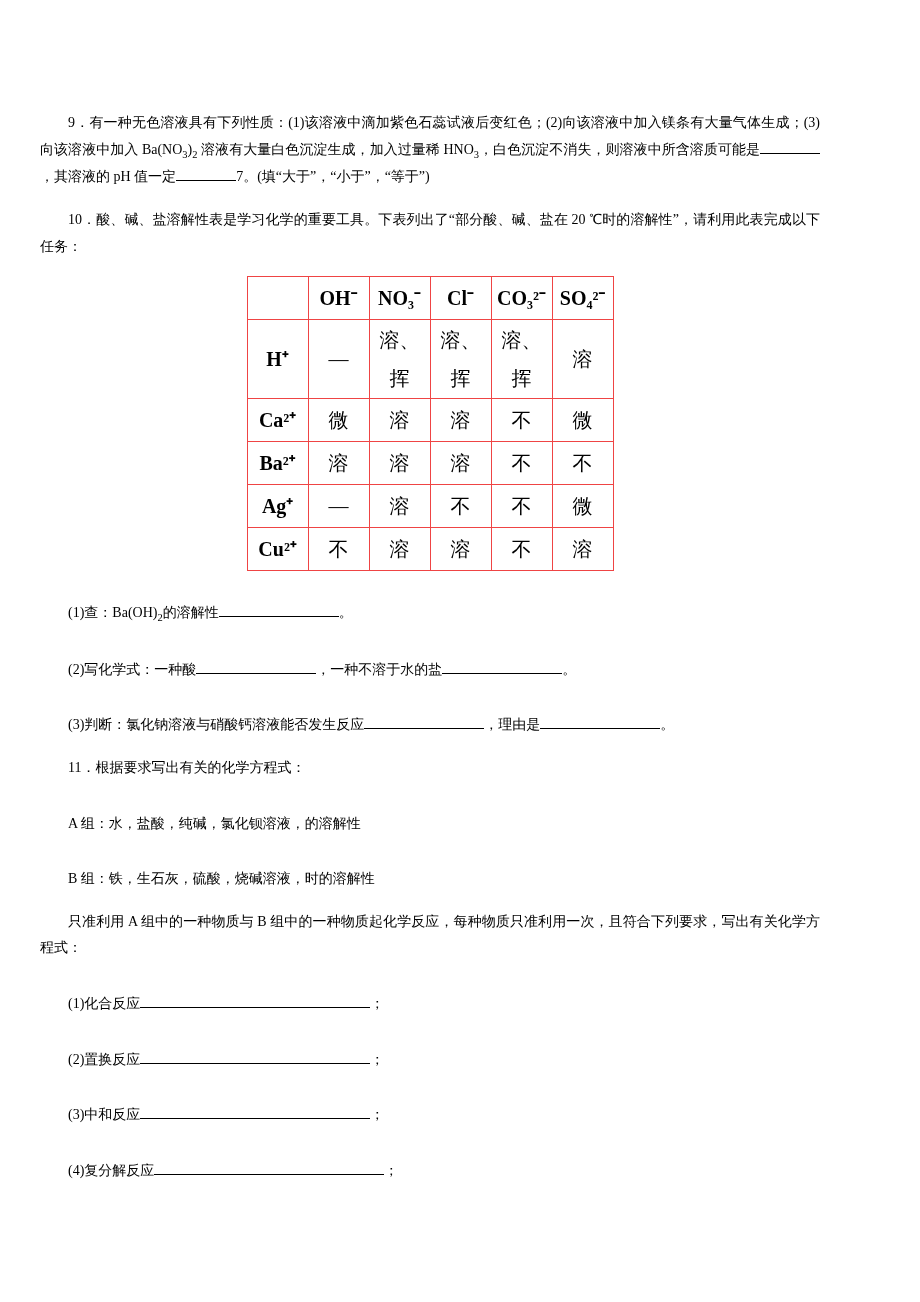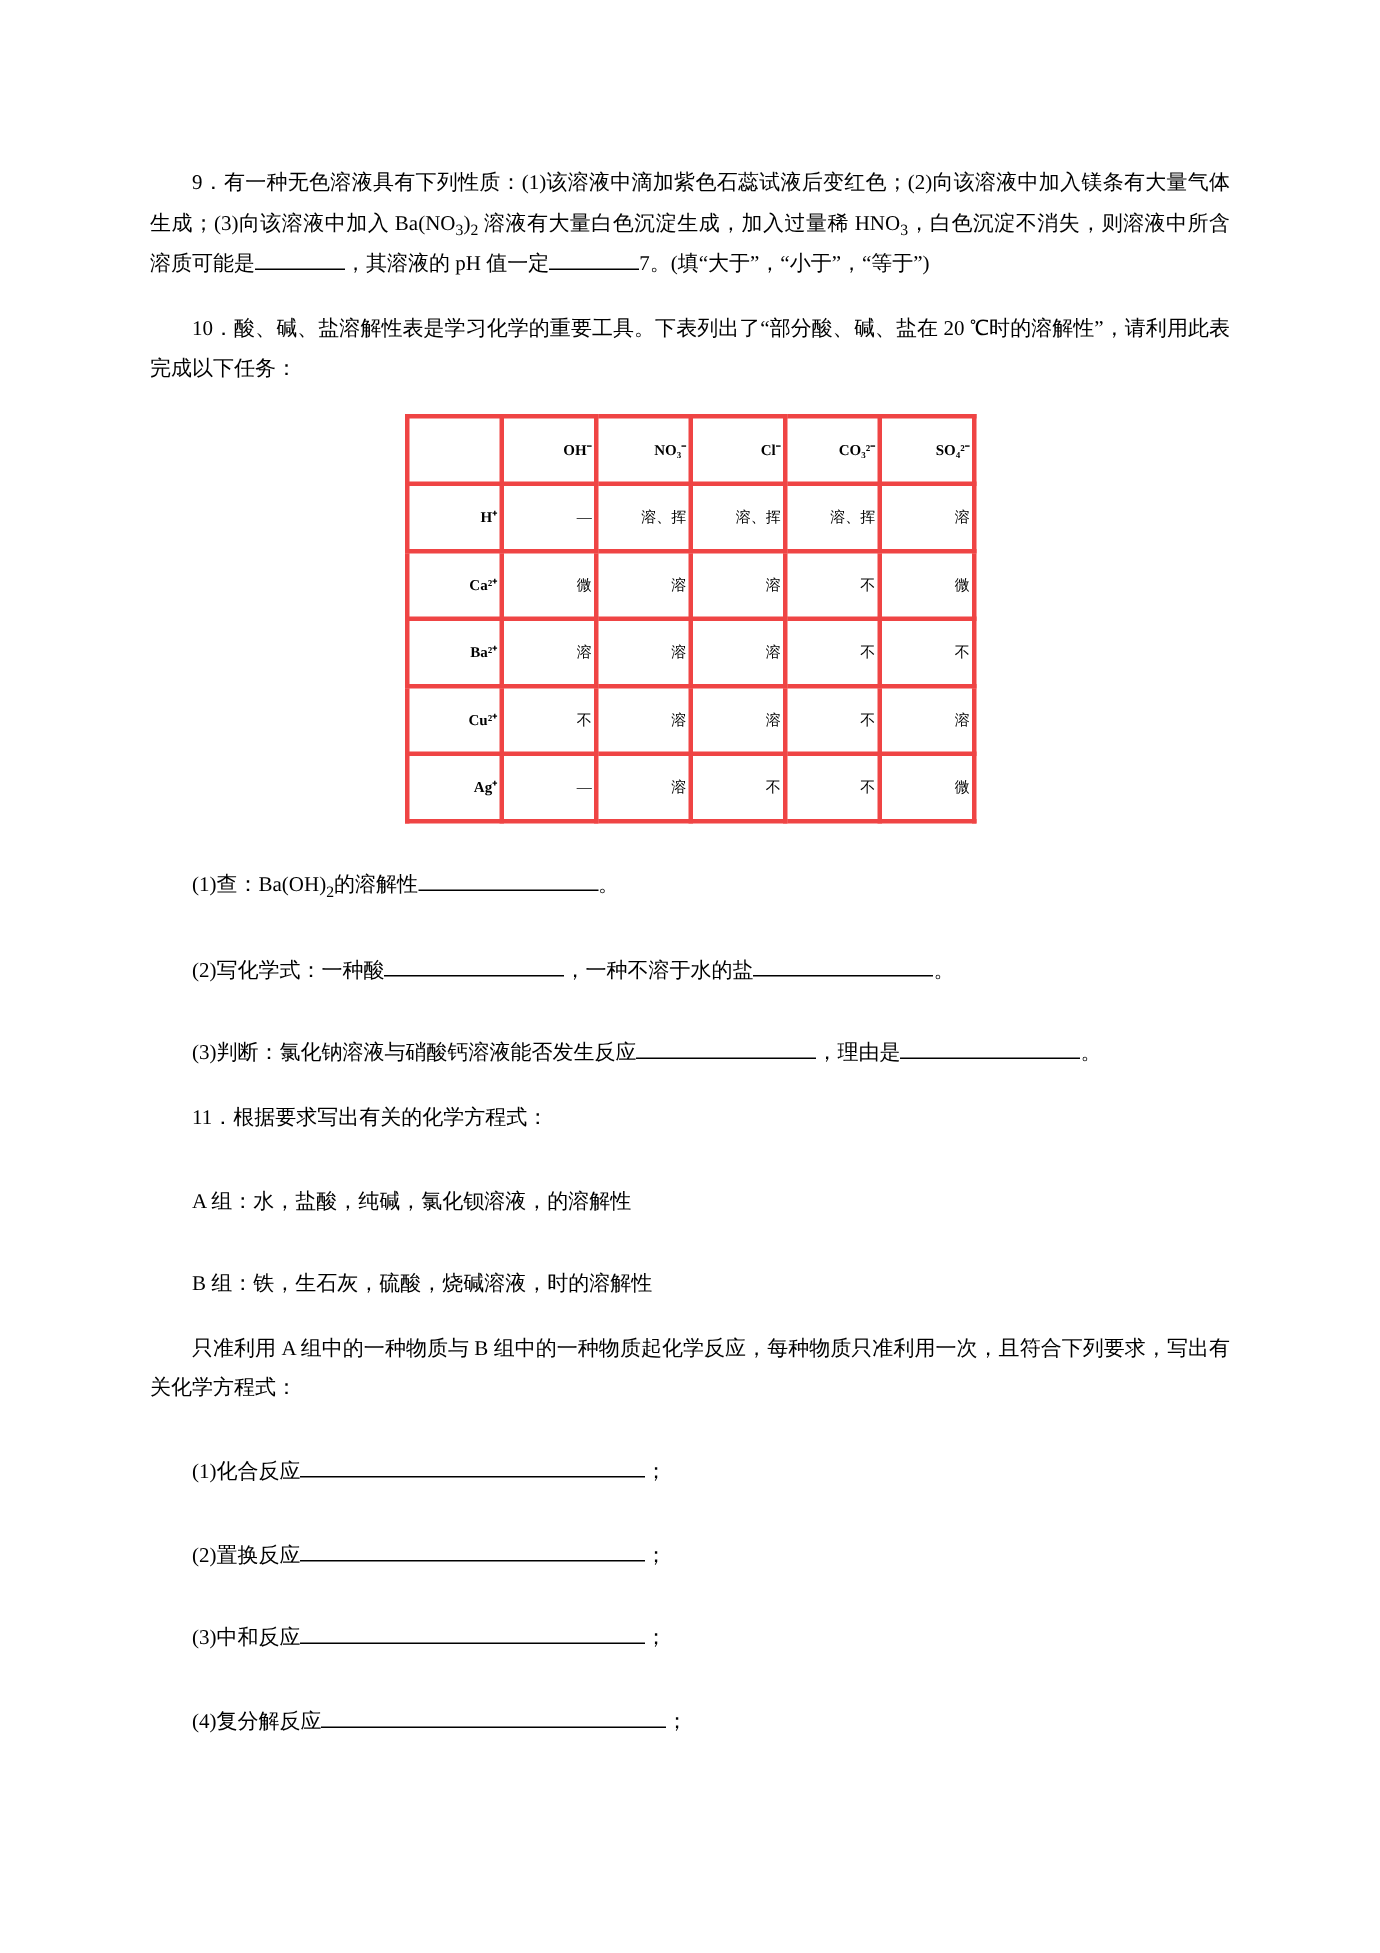--- a/index.html
+++ b/index.html
@@ -8,21 +8,21 @@
     background: #fff;
     font-family: "SimSun", "宋体", serif;
     font-size: 14px;
     color: #000;
     line-height: 1.9;
   }
   .page {
     width: 920px;
     min-height: 1302px;
     box-sizing: border-box;
-    padding: 110px 100px 60px 100px;
+    padding: 110px 100px 60px 40px;
   }
   p {
     margin: 0 0 16px 0;
     text-align: justify;
   }
   .para {
     text-indent: 2em;
   }
   .sub {
     text-indent: 2em;
@@ -35,27 +35,27 @@
   .table-wrap {
     text-align: center;
     margin: 4px 0 22px 0;
   }
   table.solubility {
     margin: 0 auto;
     border-collapse: collapse;
   }
   table.solubility th,
   table.solubility td {
-    border: 3px solid #ef4444;
+    border: 1px solid #ef4444;
     width: 58px;
     height: 40px;
-    text-align: right;
+    text-align: center;
     vertical-align: middle;
     font-weight: normal;
-    font-size: 10px;
+    font-size: 20px;
   }
   table.solubility th { font-weight: bold; }
   table.solubility .rowhead { font-weight: bold; }
 
   sub { font-size: 0.75em; vertical-align: sub; }
 </style>
 </head>
 <body>
 
 <div class="page">
@@ -96,34 +96,34 @@
       </tr>
       <tr>
         <td class="rowhead">Ba²⁺</td>
         <td>溶</td>
         <td>溶</td>
         <td>溶</td>
         <td>不</td>
         <td>不</td>
       </tr>
       <tr>
+        <td class="rowhead">Ag⁺</td>
+        <td>—</td>
+        <td>溶</td>
+        <td>不</td>
+        <td>不</td>
+        <td>微</td>
+      </tr>
+      <tr>
         <td class="rowhead">Cu²⁺</td>
         <td>不</td>
         <td>溶</td>
         <td>溶</td>
         <td>不</td>
         <td>溶</td>
-      </tr>
-      <tr>
-        <td class="rowhead">Ag⁺</td>
-        <td>—</td>
-        <td>溶</td>
-        <td>不</td>
-        <td>不</td>
-        <td>微</td>
       </tr>
     </tbody>
       </table>
   </div>
 
   <p class="sub">
     <span>(1)查：Ba(OH)</span><sub>2</sub><span>的溶解性</span><span class="blank-med"></span><span>。</span>
   </p>
 
   <p class="sub">

